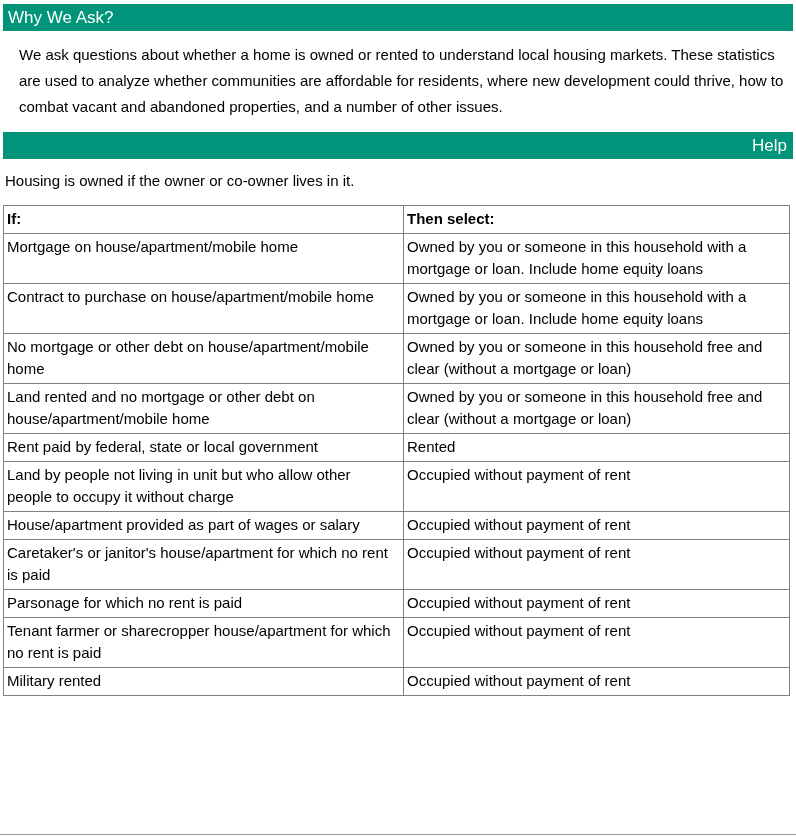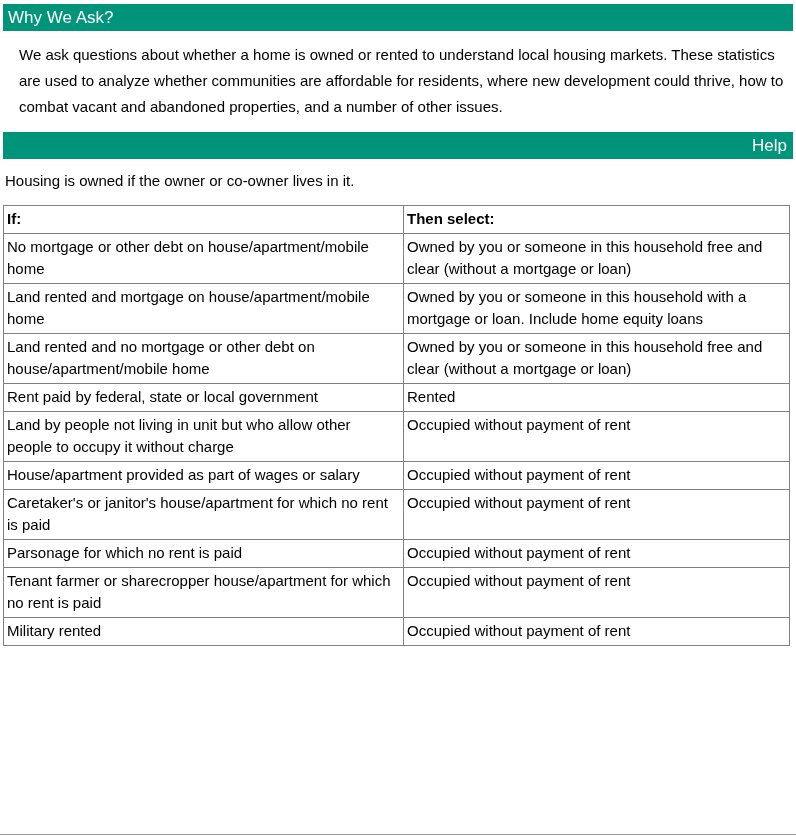--- a/index.html
+++ b/index.html
@@ -94,26 +94,30 @@
         <col class="then-col">
       </colgroup>
     <thead>
       <tr>
         <th>If:</th>
         <th>Then select:</th>
       </tr>
     </thead>
     <tbody>
       <tr>
+        <td>Mortgage on house/apartment/mobile home</td>
+        <td>Owned by you or someone in this household with a mortgage or loan. Include home equity loans</td>
+      </tr>
+      <tr>
+        <td>Contract to purchase on house/apartment/mobile home</td>
+        <td>Owned by you or someone in this household with a mortgage or loan. Include home equity loans</td>
+      </tr>
+      <tr>
         <td>No mortgage or other debt on house/apartment/mobile home</td>
         <td>Owned by you or someone in this household free and clear (without a mortgage or loan)</td>
-      </tr>
-      <tr>
-        <td>Land rented and mortgage on house/apartment/mobile home</td>
-        <td>Owned by you or someone in this household with a mortgage or loan. Include home equity loans</td>
       </tr>
       <tr>
         <td>Land rented and no mortgage or other debt on house/apartment/mobile home</td>
         <td>Owned by you or someone in this household free and clear (without a mortgage or loan)</td>
       </tr>
       <tr>
         <td>Rent paid by federal, state or local government</td>
         <td>Rented</td>
       </tr>
       <tr>

